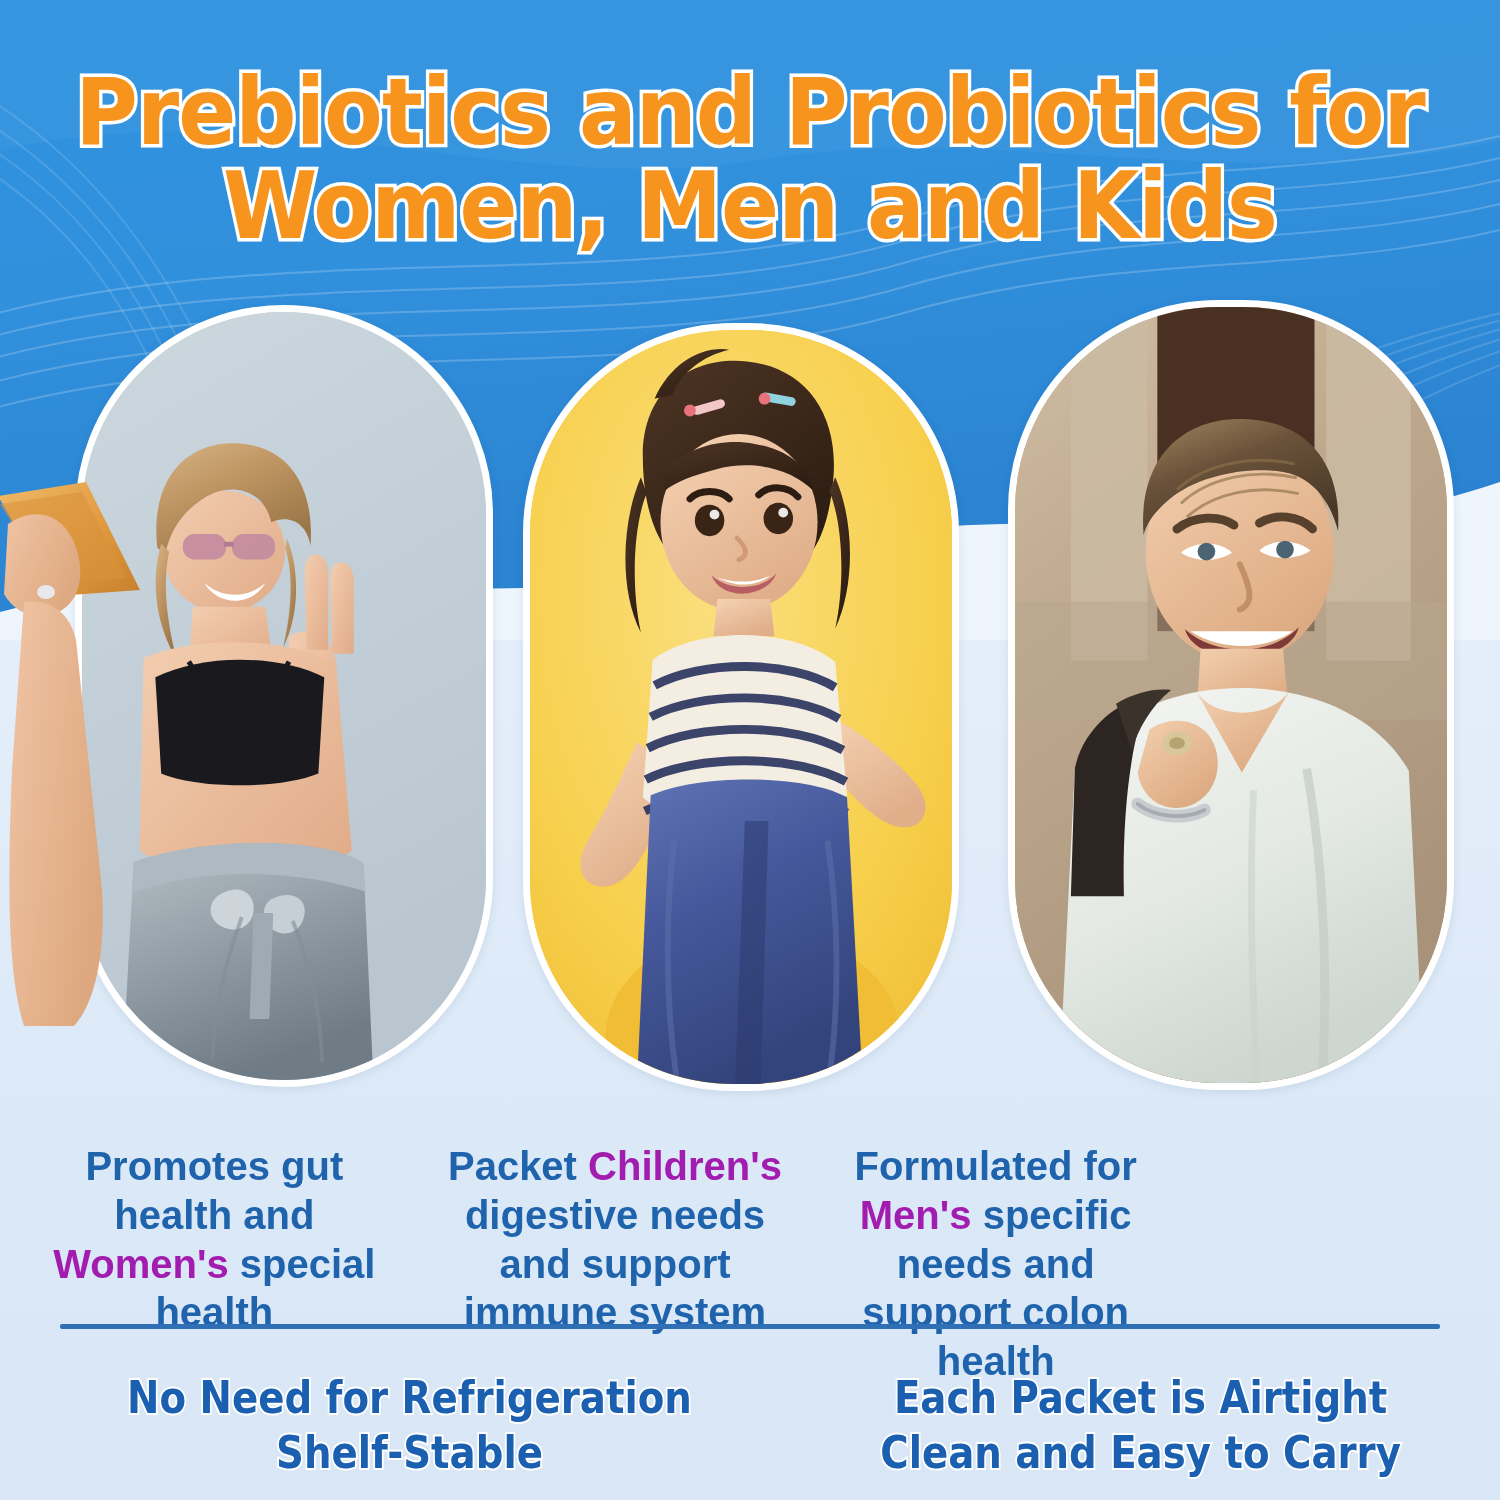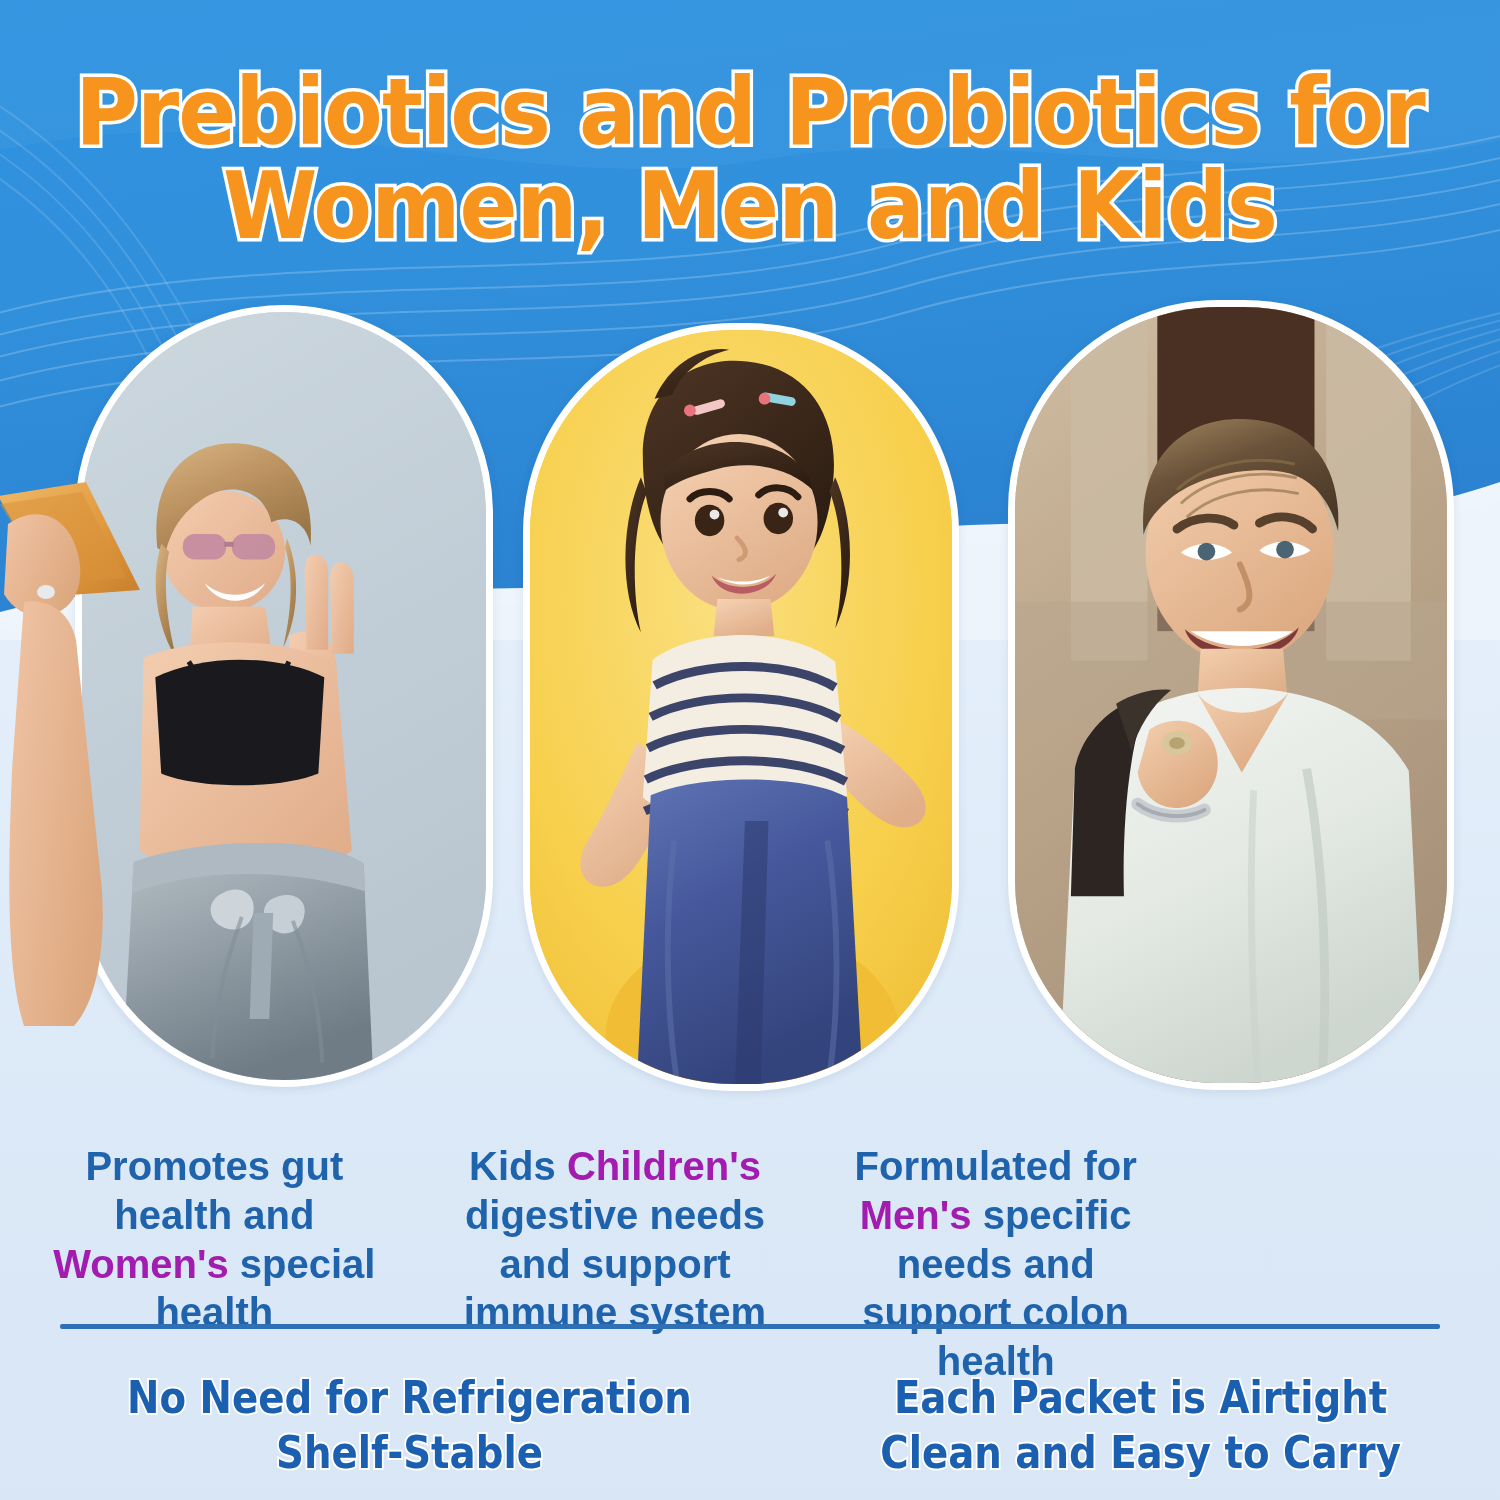--- a/index.html
+++ b/index.html
@@ -386,21 +386,21 @@
         <path d="M128,506 C146,520 176,522 196,512" stroke="#8f969d" stroke-width="4" fill="none" stroke-linecap="round" opacity=".6"></path>
 
         <path d="M300,470 C316,560 322,670 316,786" stroke="#c2ccc4" stroke-width="9" fill="none" opacity=".7"></path>
         <path d="M246,492 C242,580 244,690 250,786" stroke="#c9d2cb" stroke-width="7" fill="none" opacity=".6"></path>
       </svg>
     </div>
   </div>
 
   <div class="captions">
     <div class="cap" id="cap-women"><span>Promotes gut health and </span><b>Women's</b><span> special health</span></div>
-    <div class="cap" id="cap-kids"><span>Kids </span><b>Children's</b><span> digestive needs and support immune system</span></div>
+    <div class="cap" id="cap-kids"><span>Packet </span><b>Children's</b><span> digestive needs and support immune system</span></div>
     <div class="cap" id="cap-men"><span>Formulated for </span><b>Men's</b><span> specific needs and support colon health</span></div>
   </div>
 
   <div class="divider"></div>
 
   <div class="claims">
     <div class="claim" id="claim-fridge">No Need for Refrigeration
 Shelf-Stable</div>
     <div class="claim" id="claim-packet">Each Packet is Airtight
 Clean and Easy to Carry</div>

